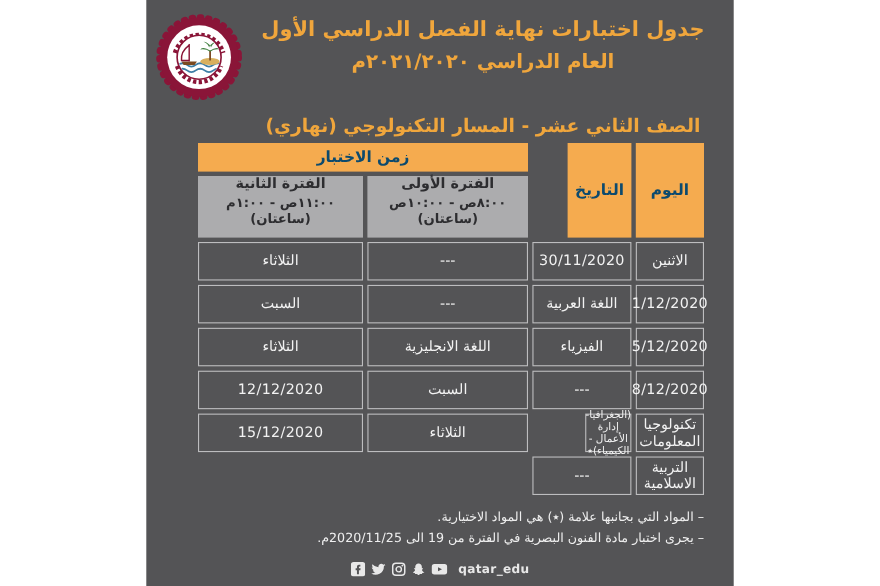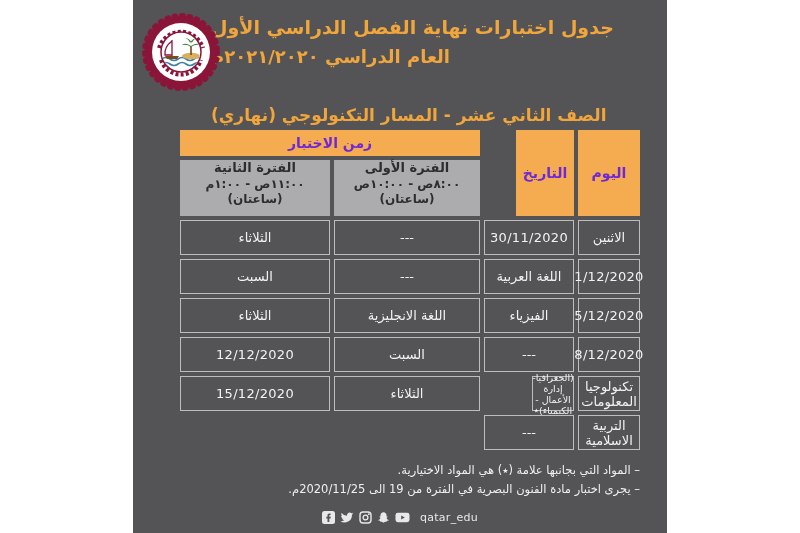--- a/index.html
+++ b/index.html
@@ -3,34 +3,34 @@
 <meta charset="utf-8">
 <style>
   * { margin:0; padding:0; box-sizing:border-box; }
   body { font-family:"DejaVu Sans", sans-serif; }
   .page { position:relative; width:800px; height:533px; background:#ffffff; overflow:hidden; }
   .card { position:absolute; left:133px; top:0; width:534px; height:533px; background:#545456; direction:rtl; }
 
   
   .masthead { position:relative; height:116px; }
   .logo { position:absolute; left:8px; top:12px; width:80px; height:80px; }
-  .titles { margin-left:78px; padding-top:16px; text-align:left; color:#F0A63C; font-weight:bold; }
+  .titles { margin-left:78px; padding-top:16px; text-align:center; color:#F0A63C; font-weight:bold; }
   .titles .t1 { font-size:19px; margin-bottom:8px; }
   .titles .t2 { font-size:18px; margin-bottom:8px; }
   .titles .t3 { font-size:17px;margin-top:38px; }
 
   
   .exam-table {
     display:grid; direction:rtl;
     grid-template-columns:62px 90px 146px 150px;
     grid-template-rows:26px 56px repeat(6, 35px);
     gap:4px;
     margin:14px 27px 0 45px;
   }
-  .hcell { background:#F5AB4F; color:#6d28d9; font-weight:bold;
+  .hcell { background:#F5AB4F; color:#0c4a6e; font-weight:bold;
            display:flex; align-items:center; justify-content:center; text-align:center; }
   .h-day  { grid-column:1; grid-row:1 / span 2; font-size:14px; }
   .h-date { grid-column:2; grid-row:1 / span 2; font-size:14px;margin-left:32px; }
   .h-time { grid-column:3 / span 2; grid-row:1; font-size:14px; }
   .h-period { background:#ACACAE; color:#2D2D30; font-weight:bold;
               grid-row:2; display:flex; flex-direction:column; align-items:center; 
               line-height:1.3; }
   .h-p1 { grid-column:3; }
   .h-p2 { grid-column:4; }
   .h-period .p-title { font-size:13px; }
@@ -41,21 +41,21 @@
           display:flex; align-items:center; justify-content:center; text-align:center; }
   .cell.small { font-size:9.5px; padding:0 2px;margin-left:48px; }
   .cell.date { letter-spacing:.3px; }
 
   
   .notes { margin:11px 27px 0 45px; direction:rtl; text-align:start;
            color:#EFEFEF; font-size:11.5px; line-height:1.65; }
 
   
   .social { position:absolute; left:0; bottom:9px; width:100%;
-            display:flex; direction:ltr; align-items:center; justify-content:center; gap:5px; }
+            display:flex; direction:ltr; align-items:center; justify-content:center; gap:5px;font-weight:bold; }
   .social svg { display:block; }
   .handle { color:#E8E8E8; font-size:11px; margin-left:5px; letter-spacing:.3px; }
 </style>
 </head>
 <body>
 
 <div class="page">
   <div class="card">
 
     <div class="masthead">

